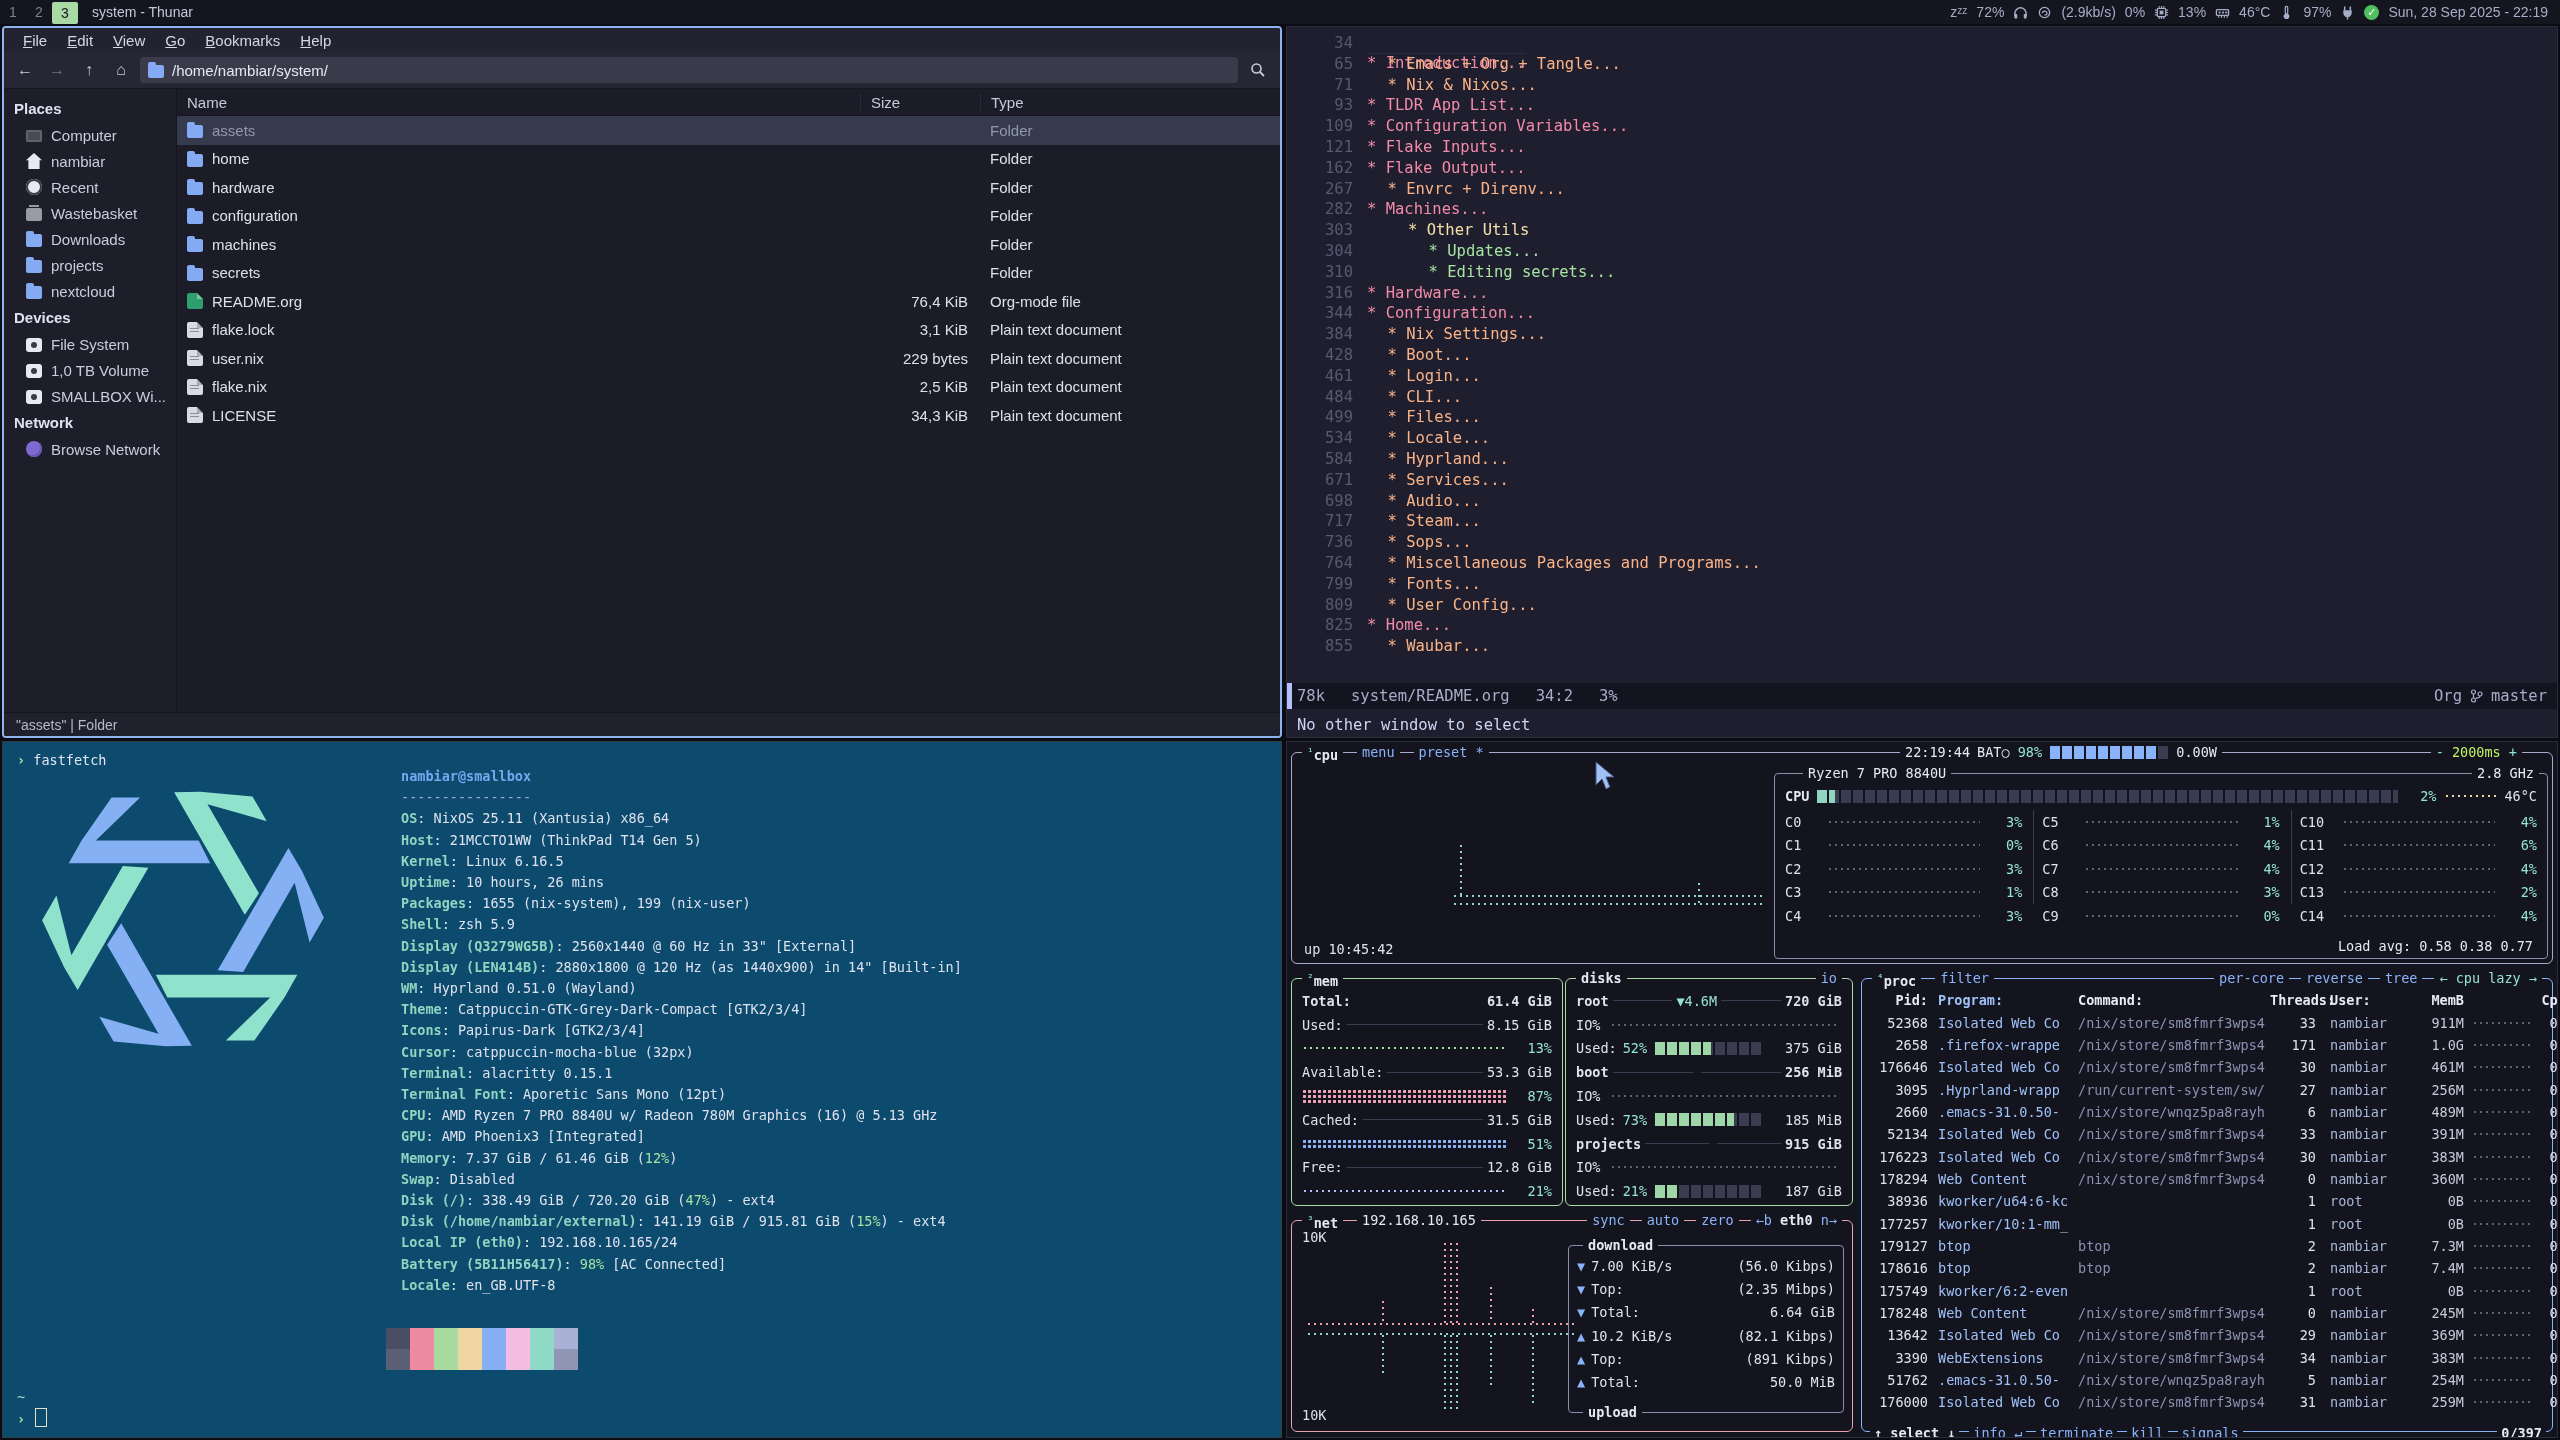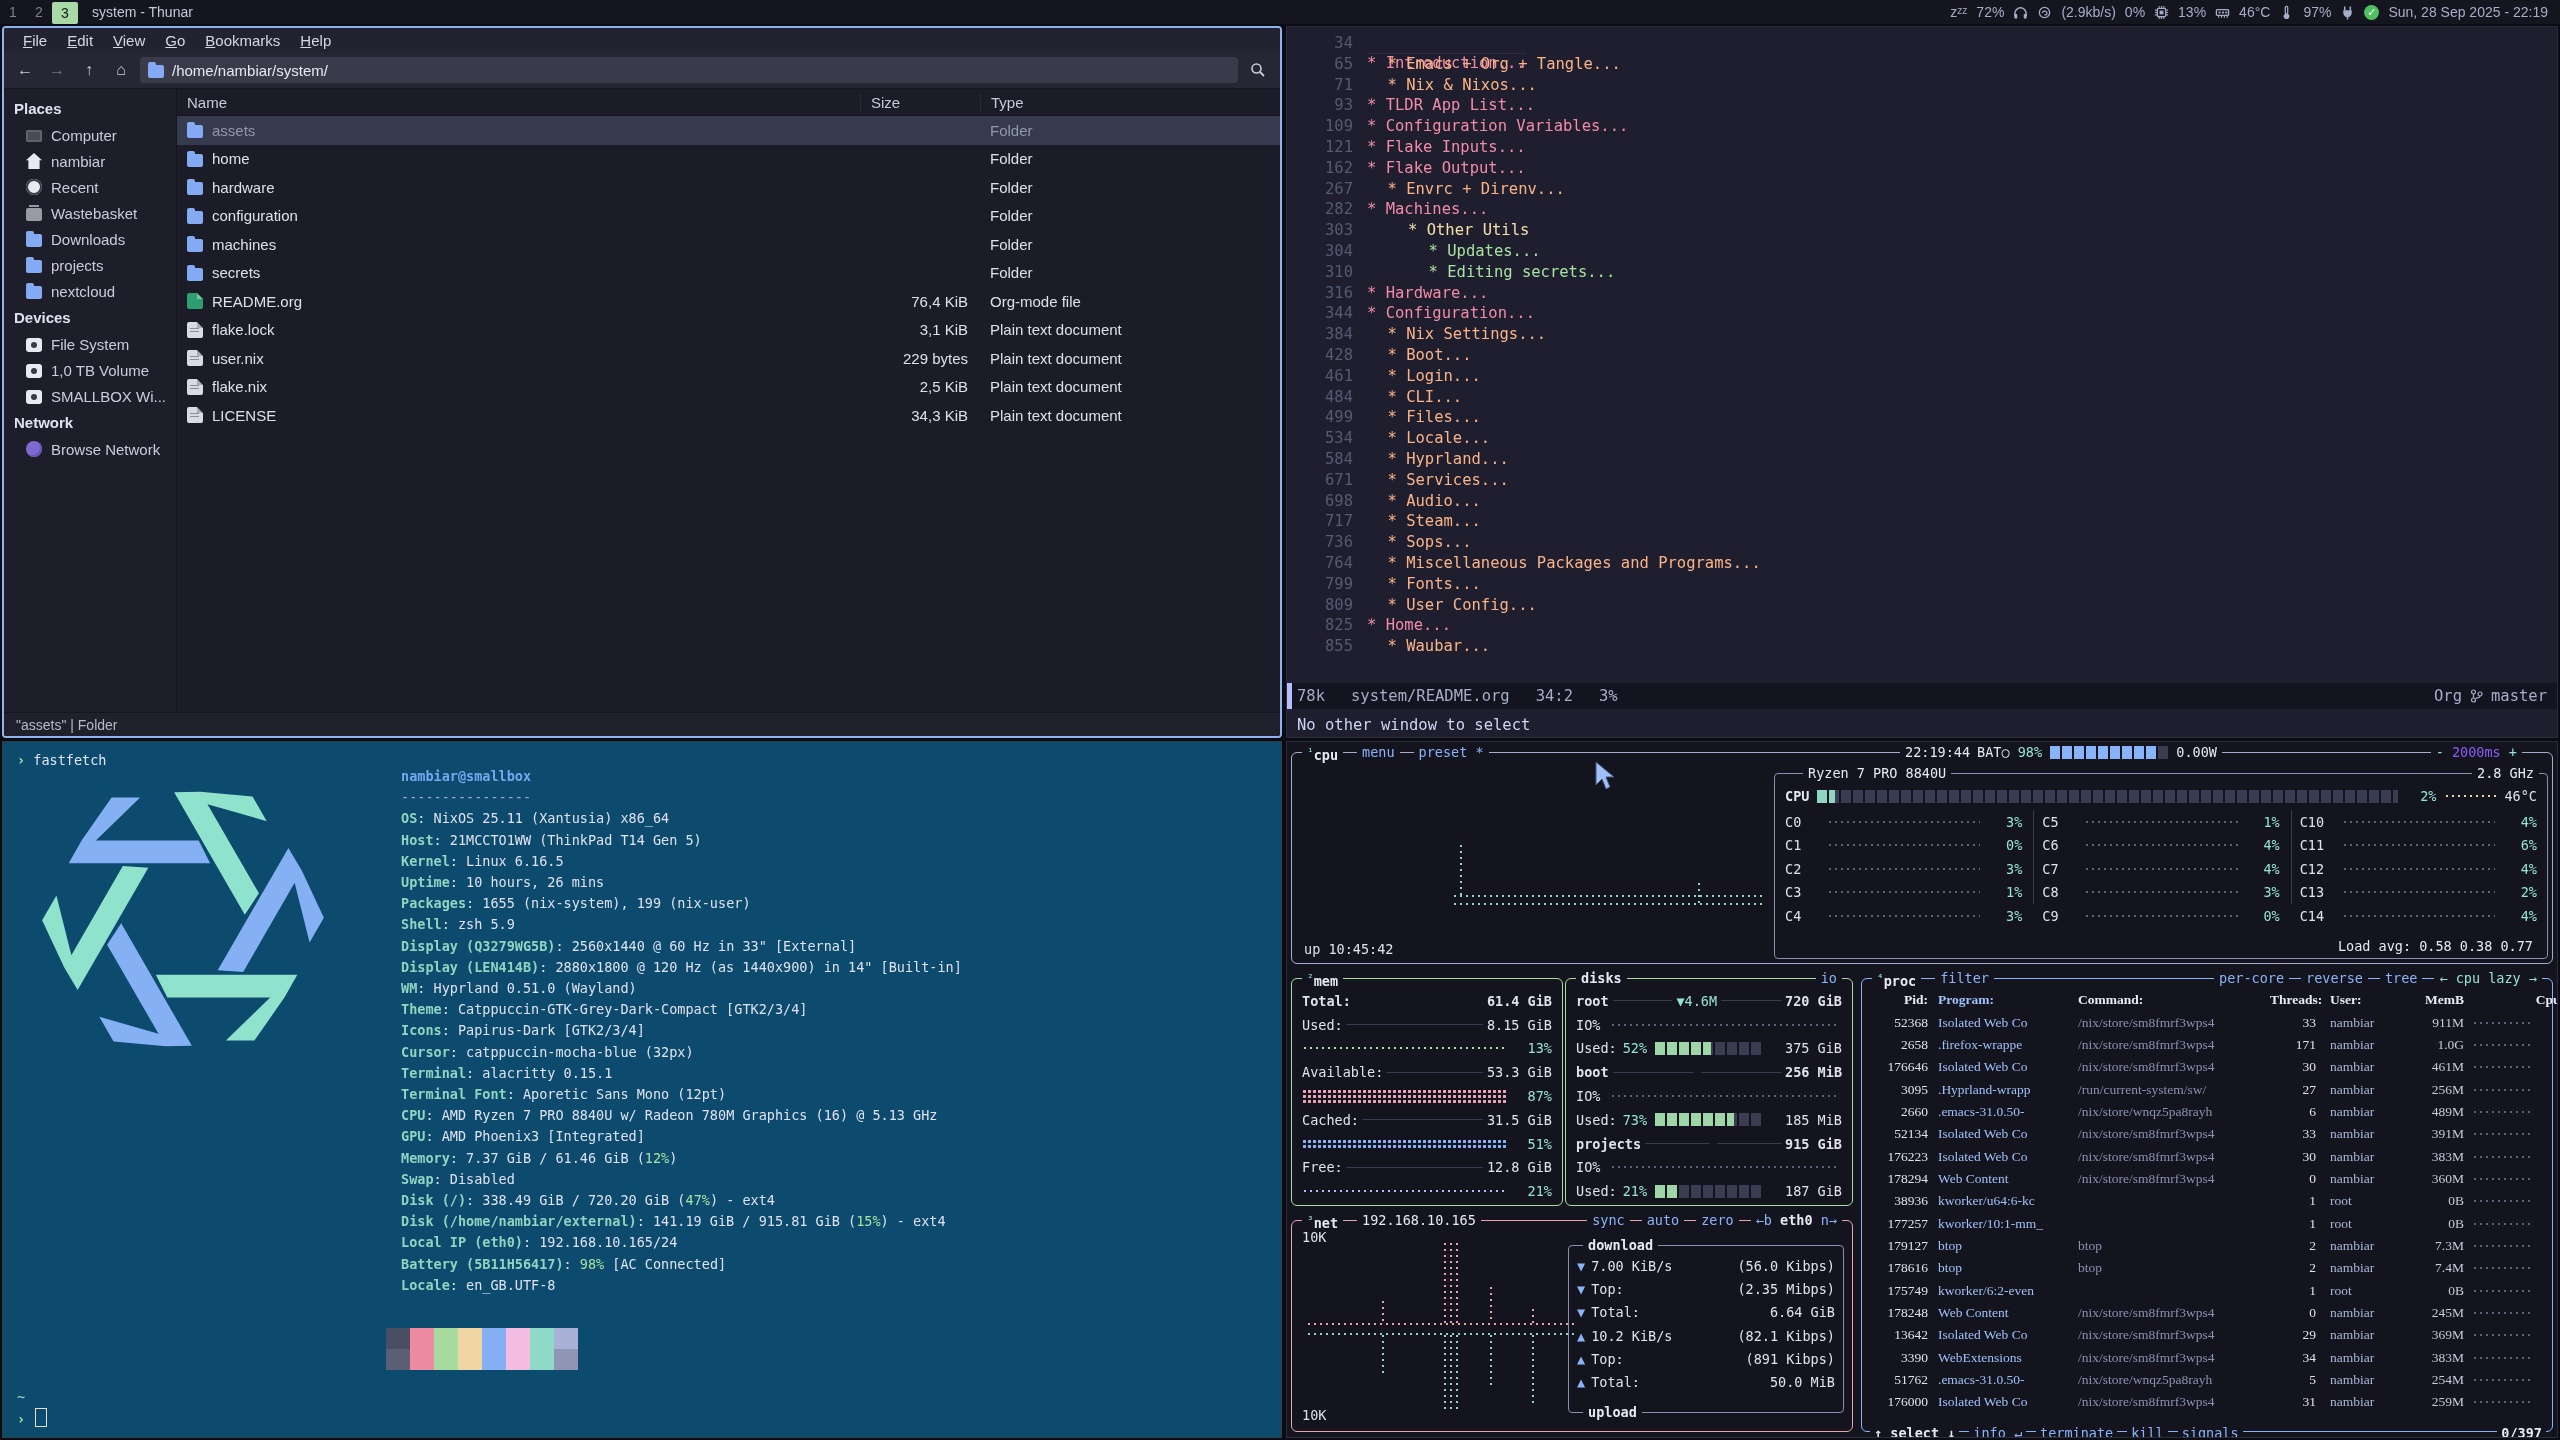--- a/index.html
+++ b/index.html
@@ -124,21 +124,21 @@
   .memrow .lbl{white-space:nowrap;}
   .memrow .dash{flex:1;border-top:1px solid #3a3d52;margin:0 4px;}
   .memrow .val{white-space:nowrap;}
   .gpct{width:40px;text-align:right;color:#94e2d5;}
   .gbar{flex:1;margin-right:6px;}
   .g-green{background-image:radial-gradient(circle,#a6e3a1 1.2px,transparent 1.4px);background-size:6px 6px;height:6px;}
   .g-pink{background-image:radial-gradient(circle,#f0a3b5 1.4px,transparent 1.6px);background-size:5px 5px;height:15px;}
   .g-blue{background-image:radial-gradient(circle,#89b4fa 1.4px,transparent 1.6px);background-size:5px 5px;height:10px;}
   .g-lav{background-image:radial-gradient(circle,#b4befe 1.2px,transparent 1.4px);background-size:6px 6px;height:6px;}
   .prow{display:grid;grid-template-columns:66px 146px 196px 46px 86px 62px 70px 40px 14px;
-        height:22.35px;align-items:center;color:#dfe2ee;font-family:Liberation Serif, serif;}
+        height:22.35px;align-items:center;color:#dfe2ee;}
   .prow .pid{text-align:right;}
   .prow .prog{padding-left:10px;color:#9ec1f7;}
   .prow .cmd{padding-left:4px;color:#8a92b2;}
   .prow .thr{text-align:right;}
   .prow .usr{padding-left:14px;color:#a8b8d8;}
   .prow .mem{text-align:right;color:#c6cada;}
   .prow .pdots{margin-left:8px;}
   .prow .cpu{text-align:right;}
   .prow .tail{text-align:center;color:#b4befe;}
   .phead{color:#e8ebf6;font-weight:bold;}
@@ -691,21 +691,21 @@
       </div>
       <span class="tab" style="position:absolute;top:-10px;left:608px;color:#e6e9f4;">22:19:44</span>
       <span class="tab" style="position:absolute;top:-10px;right:330px;">
         <span style="color:#e6e9f4;">BAT○</span>
         <span style="color:#94e2d5;">98%</span>
         <span class="meter" style="width:118px;"><span class="fill bat" style="width:90%"></span></span>
         <span style="color:#e6e9f4;">0.00W</span>
       </span>
       <span class="tab" style="position:absolute;top:-10px;right:30px;">
         <span style="color:#94e2d5;">-</span>
-        <span style="color:#8b5cf6;margin-top:36px;">2000ms</span>
+        <span style="color:#bef264;margin-top:36px;">2000ms</span>
         <span style="color:#94e2d5;">+</span>
       </span>
 
       <div style="position:absolute;left:160px;top:140px;width:312px;">
         <div class="dots-teal"></div>
           <div class="dots-teal" style="margin-top:2px;"></div>
       </div>
       <div style="position:absolute;left:166px;top:90px;width:6px;height:52px;background-image:radial-gradient(circle,#8fd5c0 1.3px,transparent 1.5px);background-size:6px 6px;"></div>
       <div style="position:absolute;left:404px;top:128px;width:6px;height:26px;background-image:radial-gradient(circle,#8fd5c0 1.3px,transparent 1.5px);background-size:6px 6px;"></div>
       <div style="position:absolute;left:12px;bottom:6px;color:#dfe2ee;">up 10:45:42</div>

